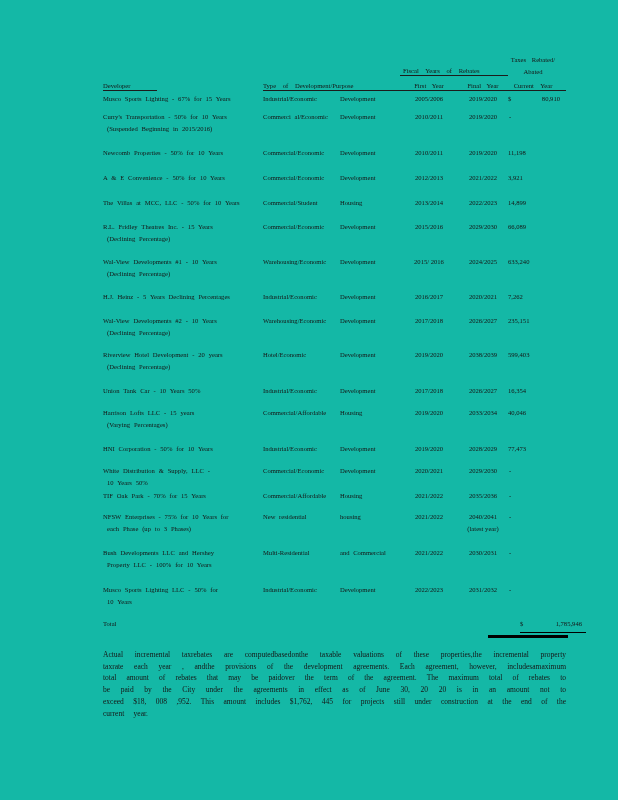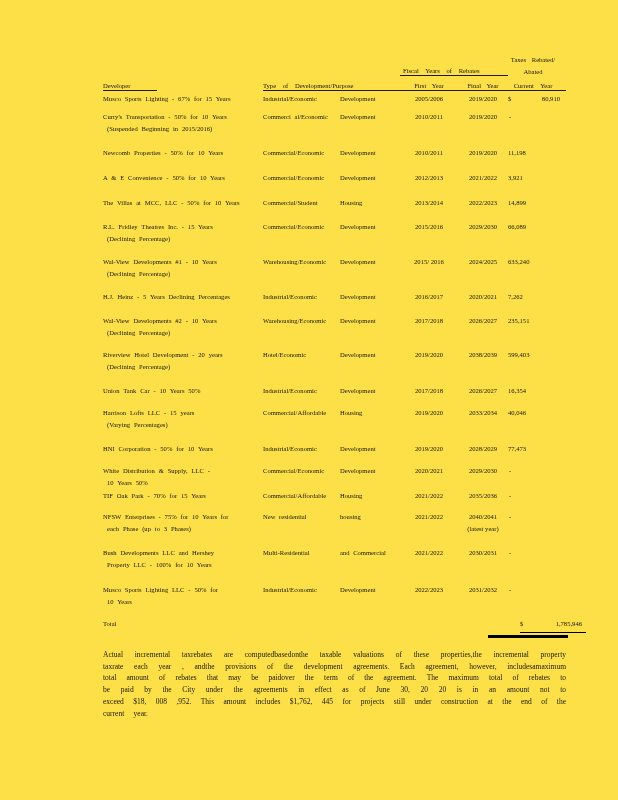--- a/index.html
+++ b/index.html
@@ -1,19 +1,19 @@
 <!DOCTYPE html>
 <html><head>
 <meta charset="utf-8">
 <style>
   html,body{margin:0;padding:0;background:#e9e9e9;}
   .page{
     position:relative;
     width:618px;height:800px;
-    background:#fde047;
+    background:#14b8a6;
     box-sizing:border-box;
     padding:51px 32px 0 103px;
     font-family:"Liberation Serif","DejaVu Serif",serif;
     color:#161616;
     overflow:hidden;
   }
   
   .hl{display:grid;grid-template-columns:160px 137px 58px 50px 14px 44px;align-items:end;font-size:6.6px;}
   .hl1{height:12px;}
   .hl2{height:13px;}

